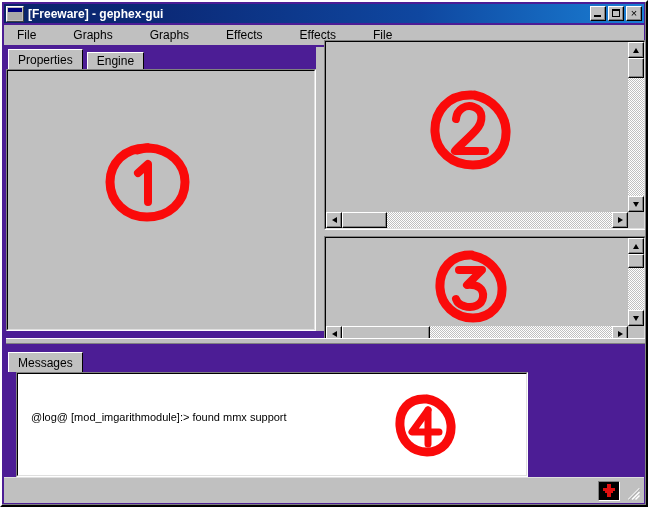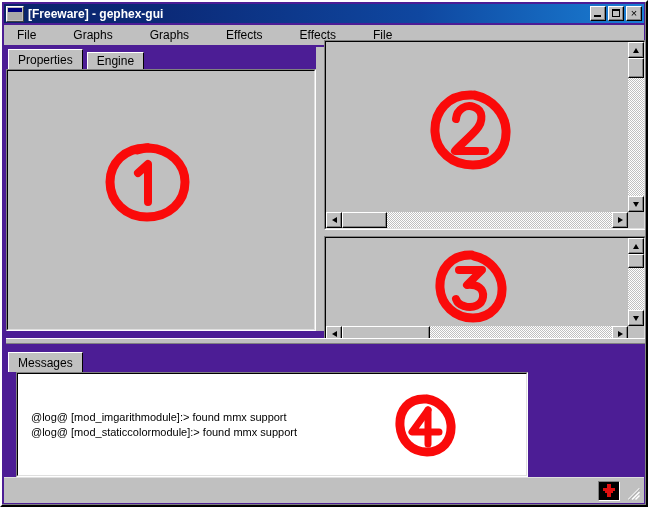--- a/index.html
+++ b/index.html
@@ -501,21 +501,20 @@
 
   <div class="splitter-h" style="left:4px; top:336px; width:640px; height:6px; border-top:1px solid #ffffff; border-bottom:1px solid #808080; box-sizing:border-box;"></div>
 
   <div id="messages-tabstrip" class="tabstrip">
     <div class="tab active">Messages</div>
   </div>
 
   <div id="messages-box">
     <div class="inner">
       <div class="log-line">@log@ [mod_imgarithmodule]:&gt; found mmx support</div>
-      <div class="log-line">@log@ [mod_staticcolormodule]:&gt; found mmx support</div>
     </div>
   </div>
 
   <div id="statusbar">
     <div id="status-icon-cell">
       <svg width="16" height="16" viewBox="0 0 16 16">
         <rect x="6" y="1" width="4" height="13" fill="#e01010"></rect>
         <rect x="2" y="5" width="12" height="3" fill="#e01010"></rect>
         <rect x="4" y="8" width="2" height="2" fill="#e01010"></rect>
         <rect x="10" y="8" width="2" height="2" fill="#e01010"></rect>

